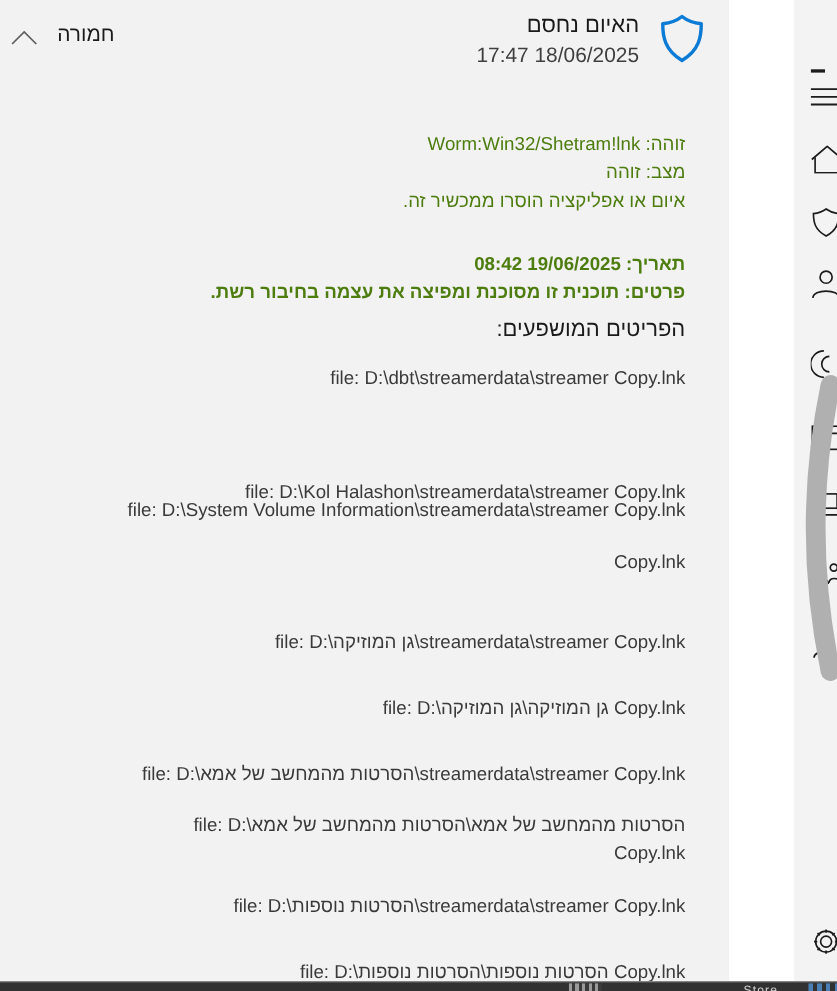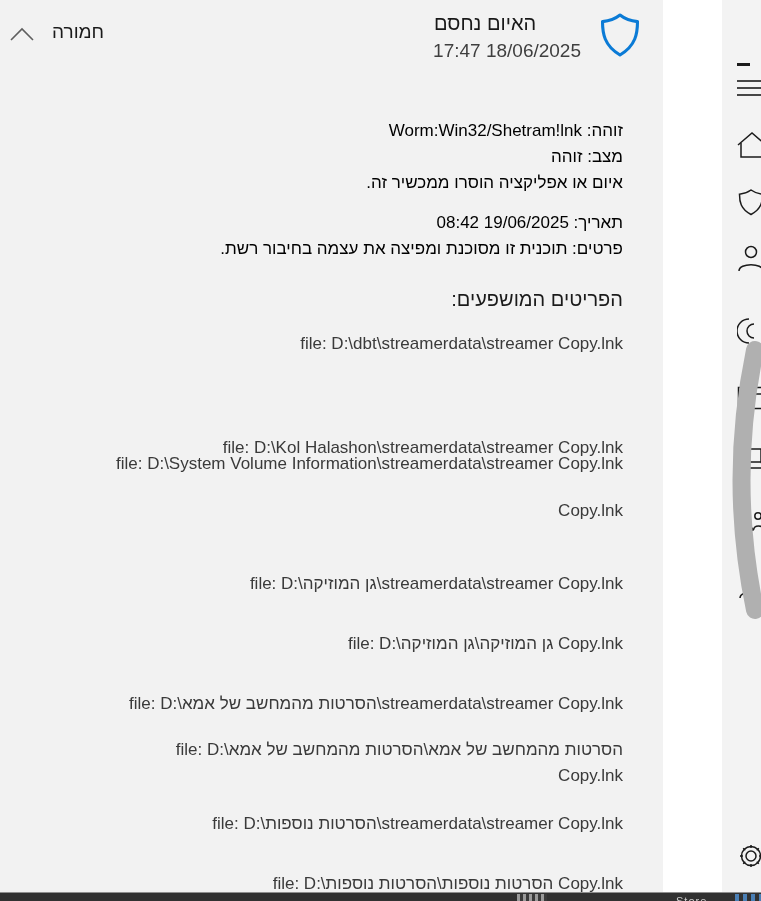--- a/index.html
+++ b/index.html
@@ -8,28 +8,28 @@
   .stage { position:relative; width:761px; height:901px; overflow:hidden; }
 
   
   .panel { position:absolute; left:0; top:0; width:663px; height:892px; background:#f2f2f2;padding-left:30px; }
 
   .severity-row { position:absolute; left:0; top:0; width:200px; height:60px; }
   .chevron { position:absolute; left:9px; top:26px; cursor:pointer; }
   .severity-label { position:absolute; left:52px; top:21px; font-size:19px; color:#1b1b1b; direction:rtl; }
 
   .shield-badge { position:absolute; left:599px; top:12px; }
-  .header-text { position:absolute; right:82px; top:10px; text-align:center; direction:rtl; }
+  .header-text { position:absolute; right:82px; top:10px; text-align:right; direction:rtl; }
   .title { font-size:20px; color:#191919; line-height:27px; }
   .timestamp { font-size:19px; color:#3f3f3f; line-height:27px;margin-left:44px; }
 
   .details { position:absolute; right:40px; left:20px; text-align:right; direction:rtl;
-    font-size:17px; color:#000000; line-height:26px; }
+    font-size:17px; color:#4d7c0f; line-height:26px; }
   .blk-1 { top:118px; }
-  .blk-2 { top:210px; }
+  .blk-2 { top:227px;font-weight:bold; }
   .affected-heading { position:absolute; right:40px; top:286px; direction:rtl;
     font-size:20px; color:#1b1b1b; line-height:27px; }
 
   .files { position:absolute; right:40px; top:0; width:600px; }
   .file-entry { position:absolute; right:0; width:600px; text-align:right; }
   .file-line { direction:ltr; text-align:right; white-space:pre; font-size:17px;
     line-height:26px; color:#3a3a3a; }
 
   
   .gap { position:absolute; left:663px; top:0; width:59px; height:892px; background:#ffffff; }

